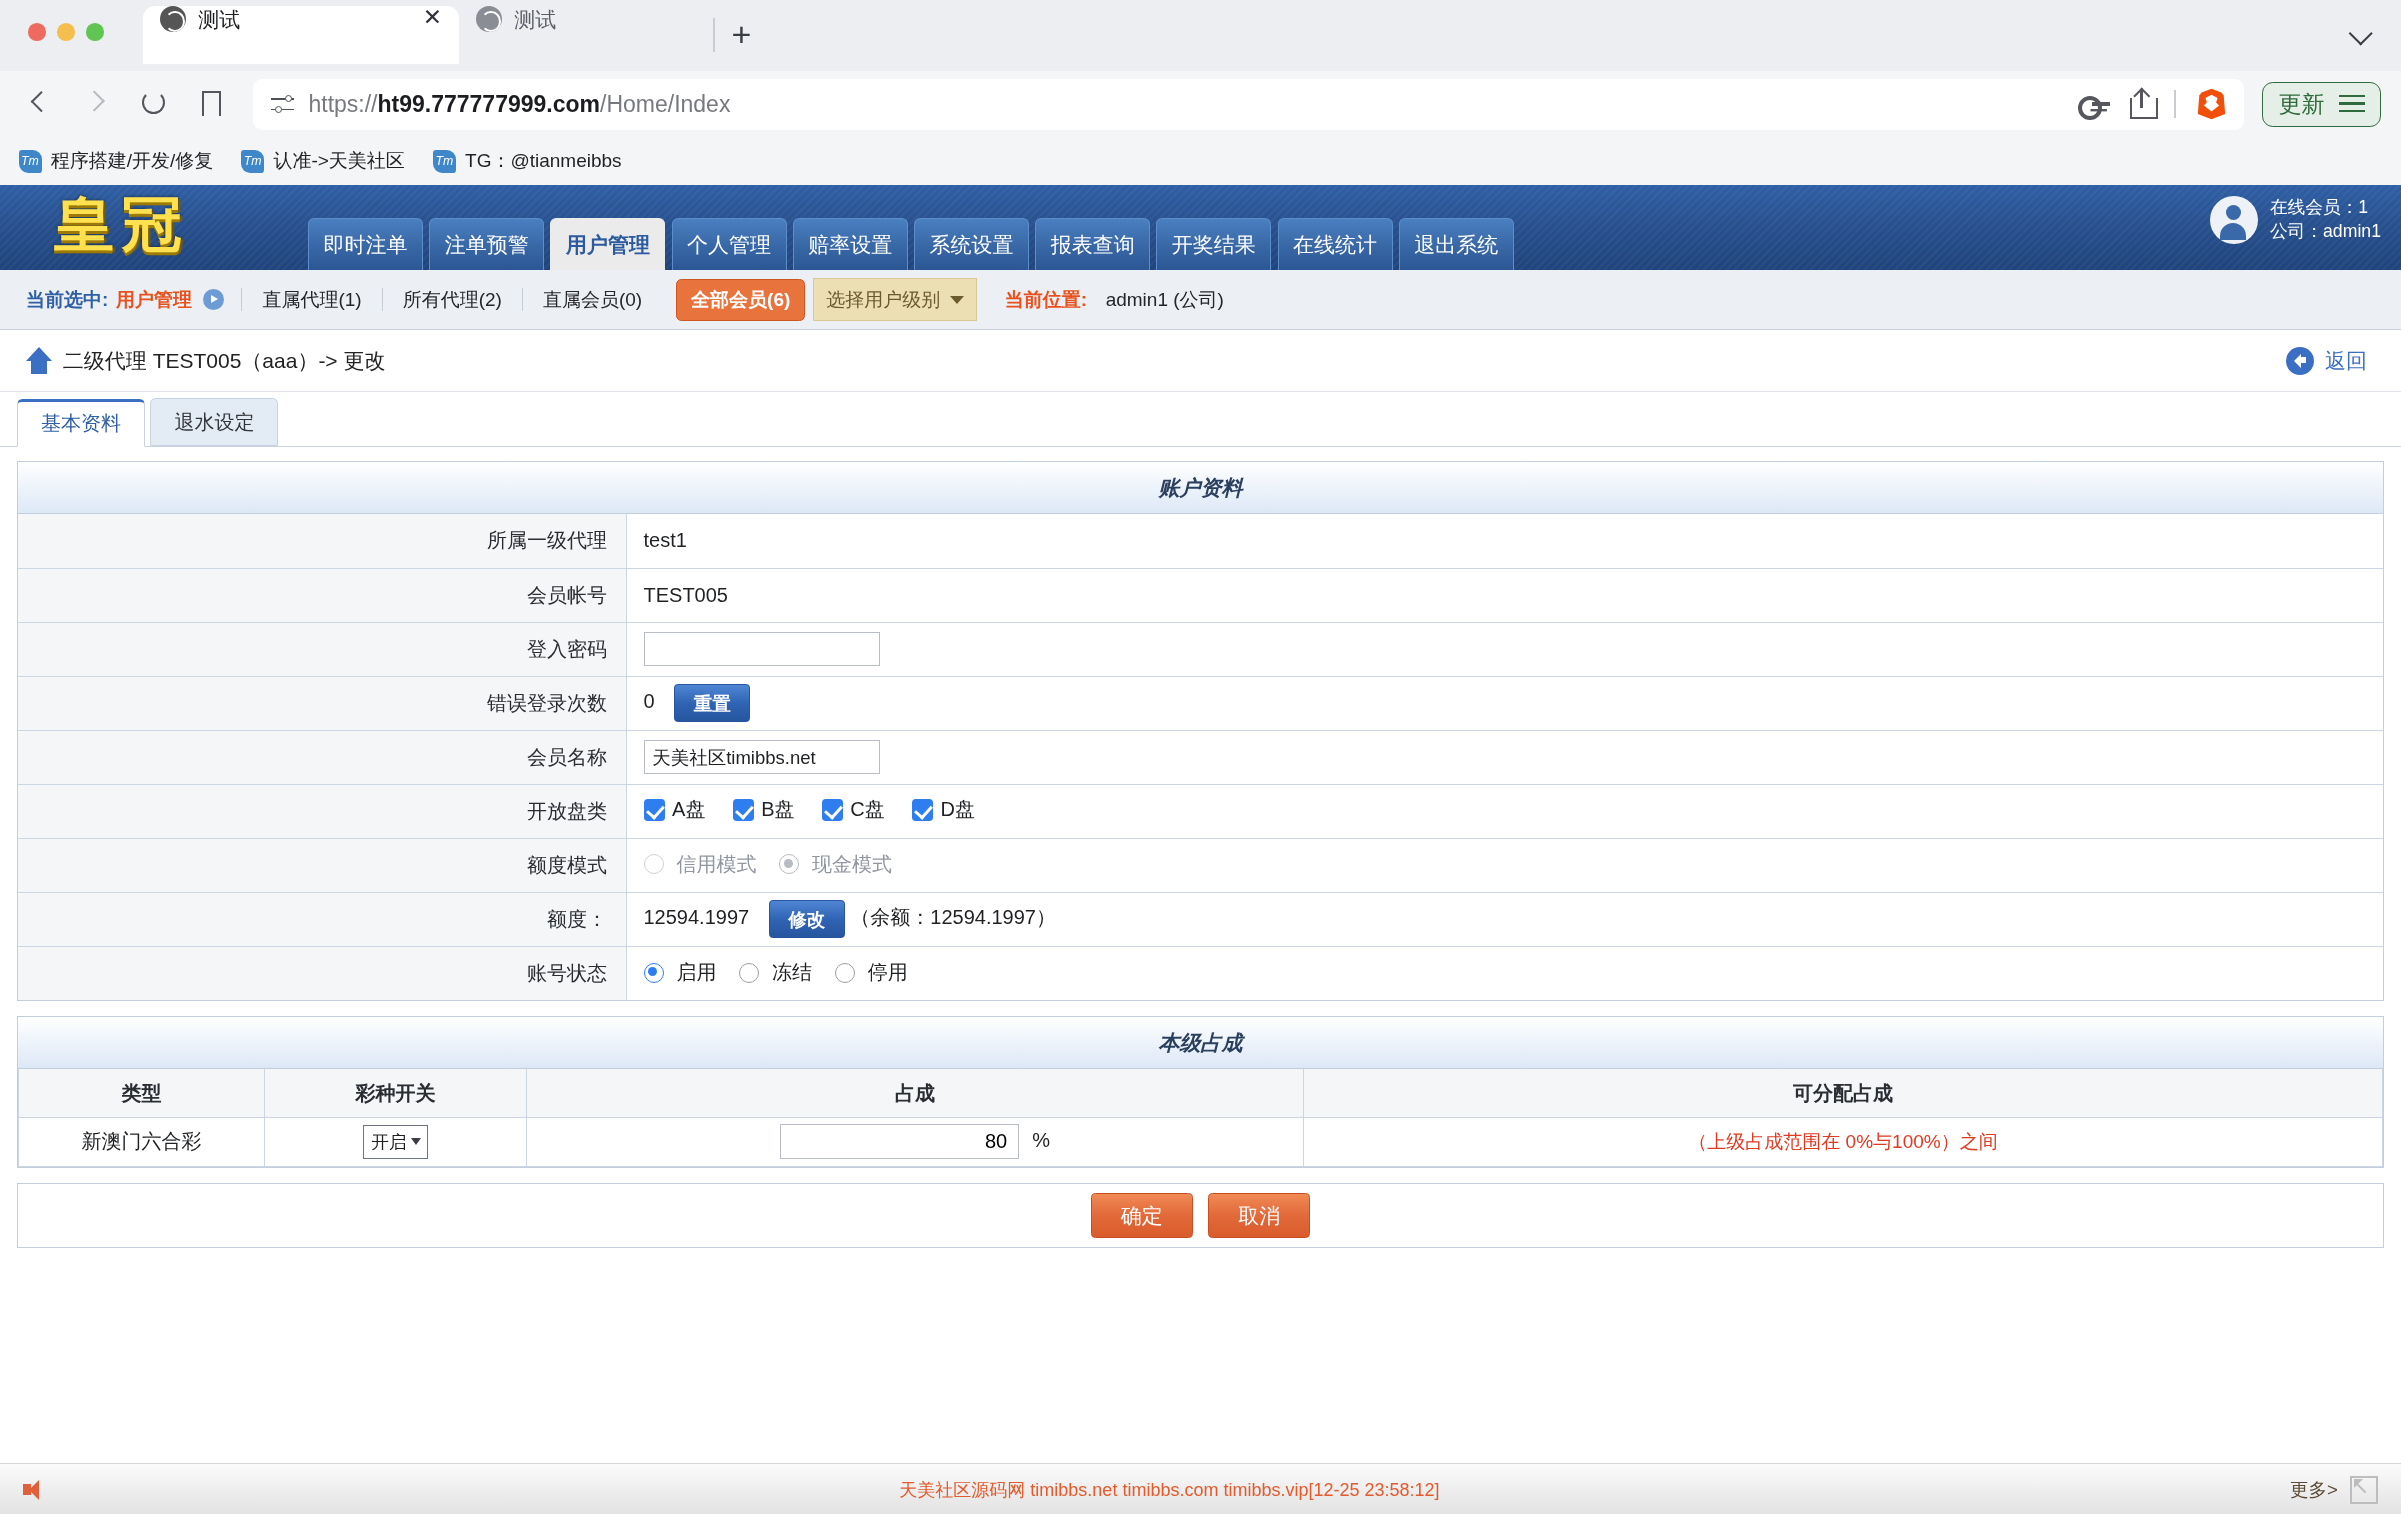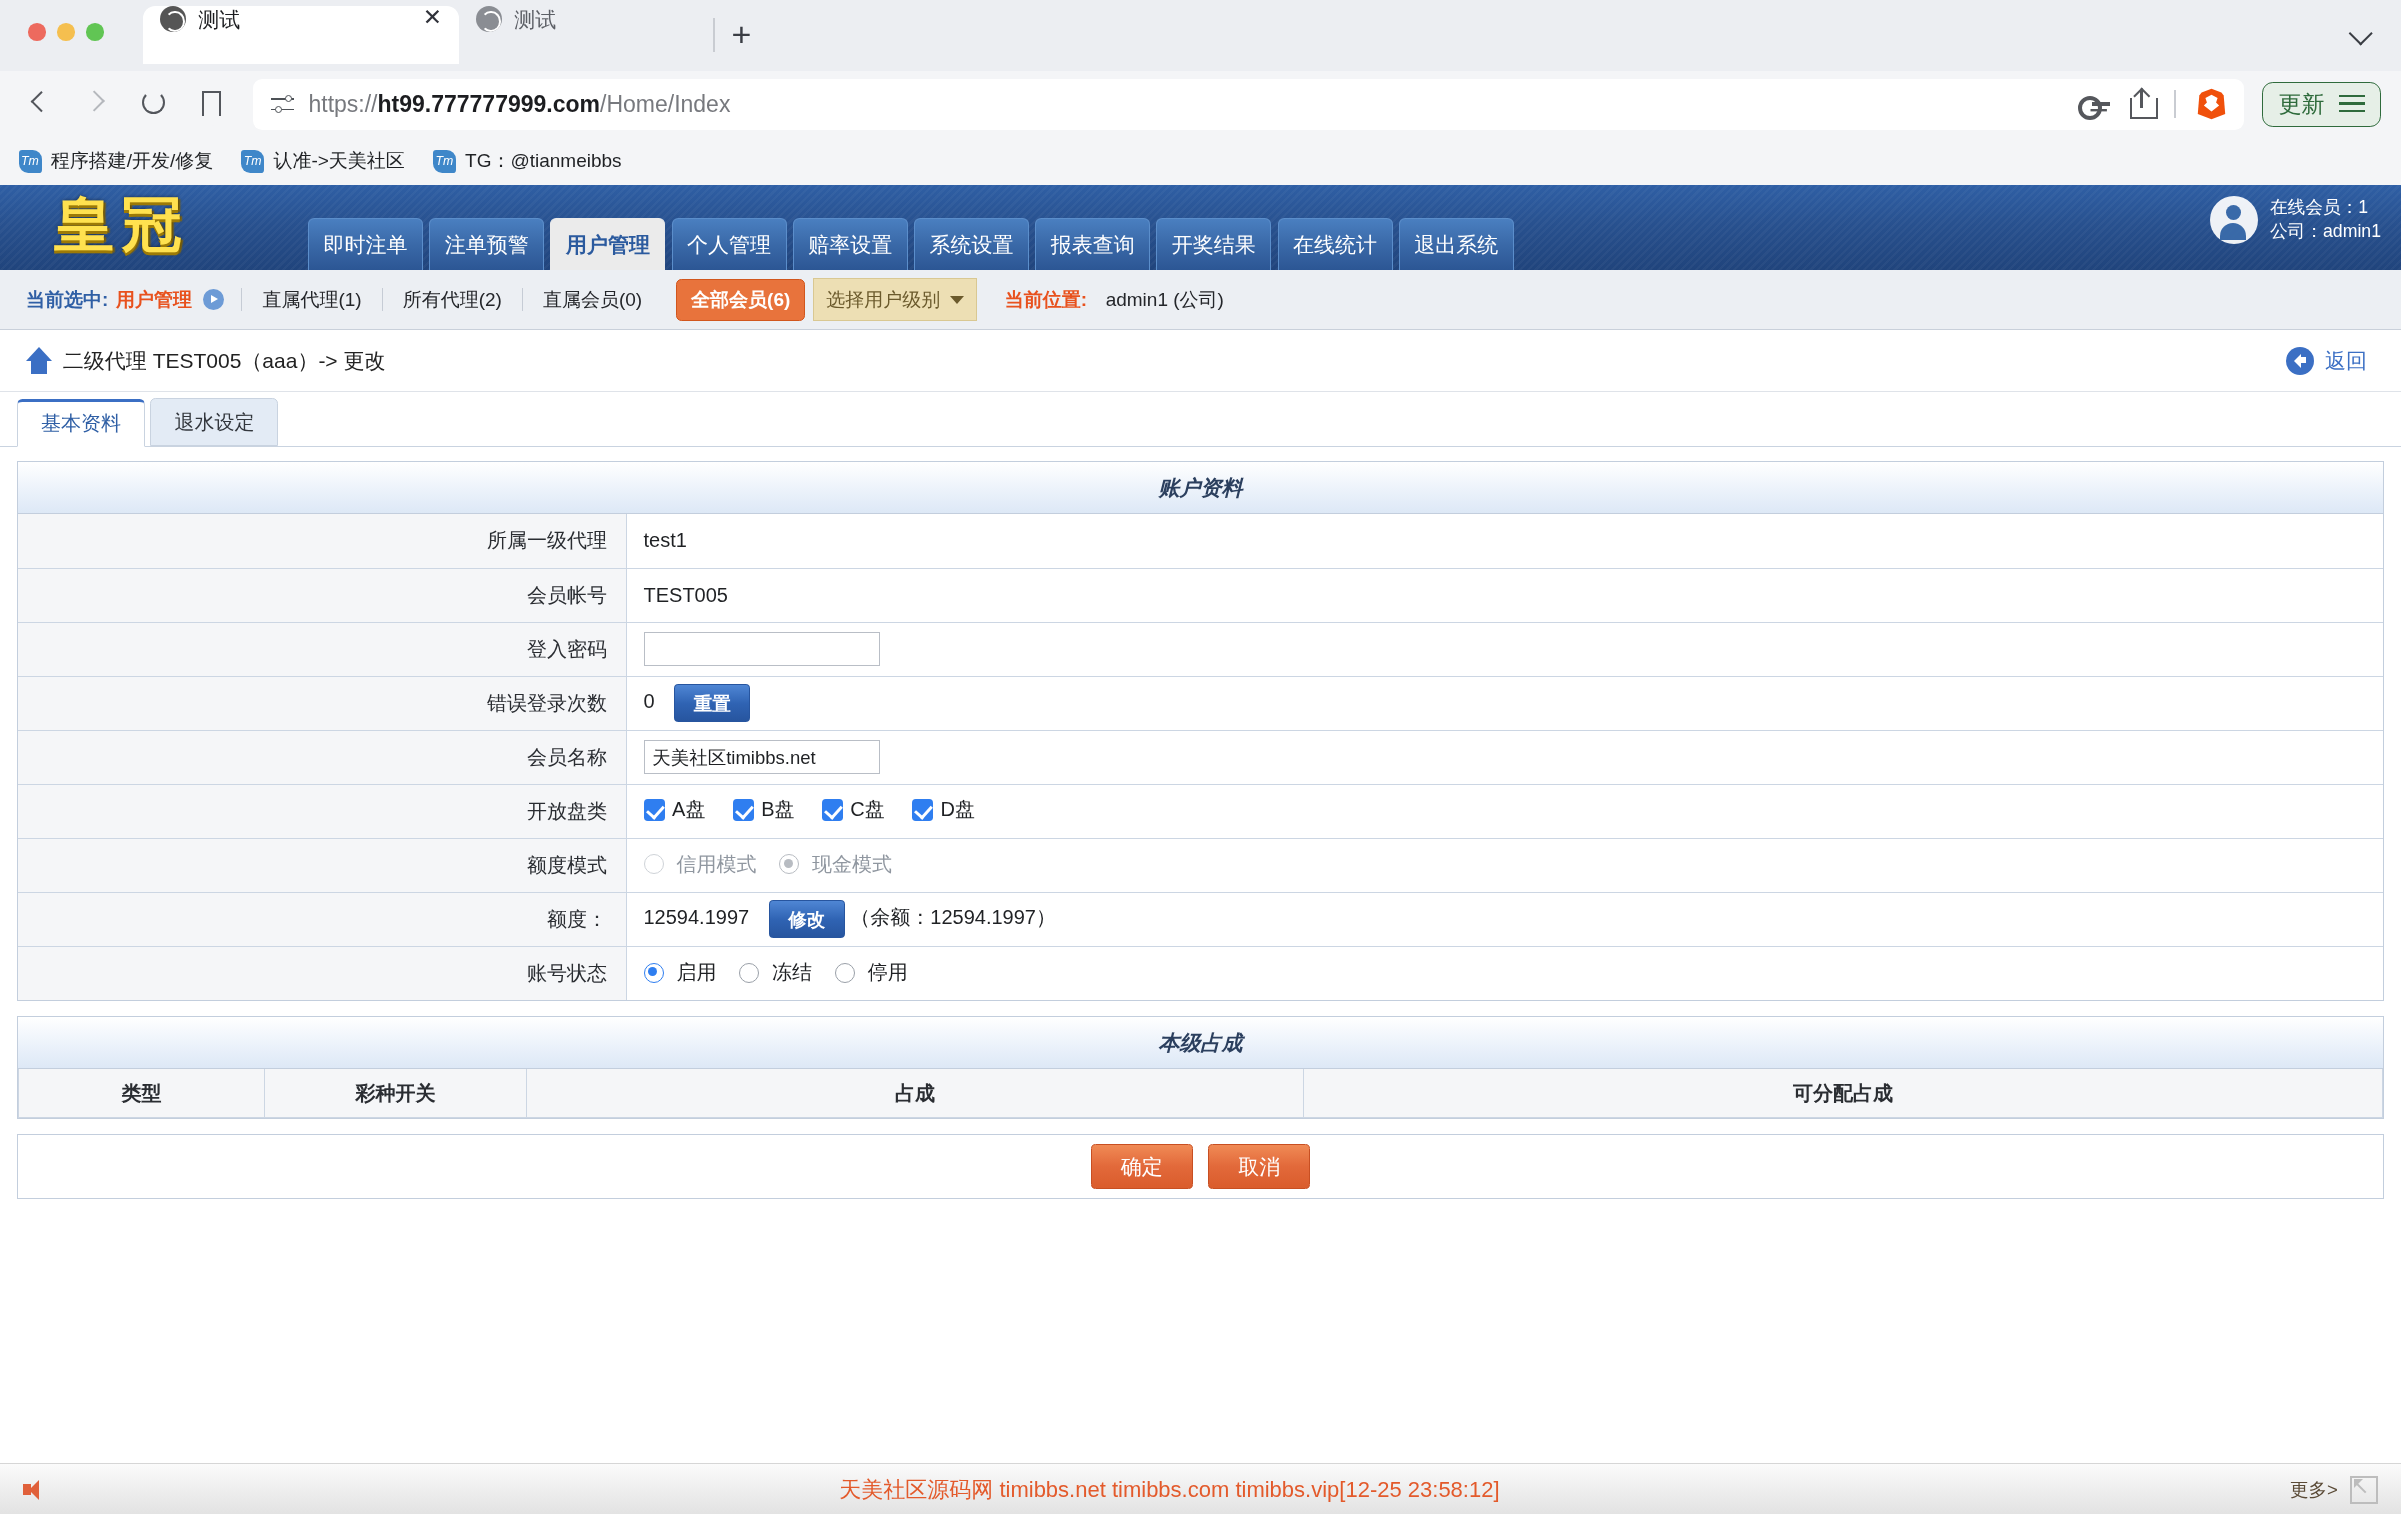--- a/index.html
+++ b/index.html
@@ -233,21 +233,21 @@
   }
 
   .footer {
     position: absolute; left: 0; bottom: 0; width: 100%; height: 52px;
     background: linear-gradient(180deg, #fbfbfb 0%, #ededed 55%, #e2e2e2 100%);
     border-top: 0.8px solid #d6d6d6; display: flex; align-items: center; padding: 0 23px;
   }
   .spk { width: 26px; height: 23px; position: relative; }
   .spk::before { content:""; position:absolute; left:0; top:6.2px; width:7.7px; height:10.8px; background:#e0603a; }
   .spk::after { content:""; position:absolute; left:6.2px; top:1.5px; border-top:10px solid transparent; border-bottom:10px solid transparent; border-right:10.8px solid #e0603a; }
-  .ftxt { flex: 1; text-align: center; font-size: 22px; color: #e35a2b; }
+  .ftxt { flex: 1; text-align: center; font-size: 18px; color: #e35a2b; }
   .fright { display: flex; align-items: center; gap: 12.3px; }
   .fmore { font-size: 18.5px; color: #5a4a36; }
   .expand-ico { width: 28px; height: 28px; border: 2.3px solid #bdbdbd; position: relative; }
   .expand-ico::before { content:""; position:absolute; left:3.1px; top:3.1px; width:15.4px; height:2.3px; background:#bdbdbd; transform:rotate(45deg); transform-origin:left center; }
   .expand-ico::after { content:""; position:absolute; left:2.3px; top:1.5px; border-left:9.2px solid #bdbdbd; border-bottom:9.2px solid transparent; }
   .page-wrap { position: relative; width: 2401px; height: 1515px; }
 </style>
 </head>
 <body>
 
@@ -491,20 +491,36 @@
       <div class="card card2">
         <div class="card-head">本级占成</div>
         <table class="grid">
           <tbody>
               <tr>
             <th style="width:246px">类型</th>
             <th style="width:262px">彩种开关</th>
             <th style="width:777px">占成</th>
             <th>可分配占成</th>
           </tr>
+          <tr>
+            <td>新澳门六合彩</td>
+            <td>
+              <span class="sel-box">
+                <span>开启</span>
+                <span class="sel-caret"></span>
+              </span>
+            </td>
+            <td>
+              <input class="pct-input" value="80" style="">
+              <span class="pct-sign">%</span>
+            </td>
+            <td>
+              <span class="warn-red">（上级占成范围在 0%与100%）之间</span>
+            </td>
+          </tr>
         </tbody>
           </table>
       </div>
 
       <div class="actionbar">
         <button class="btn-orange">确定</button>
         <button class="btn-orange">取消</button>
       </div>
 
     </div>

